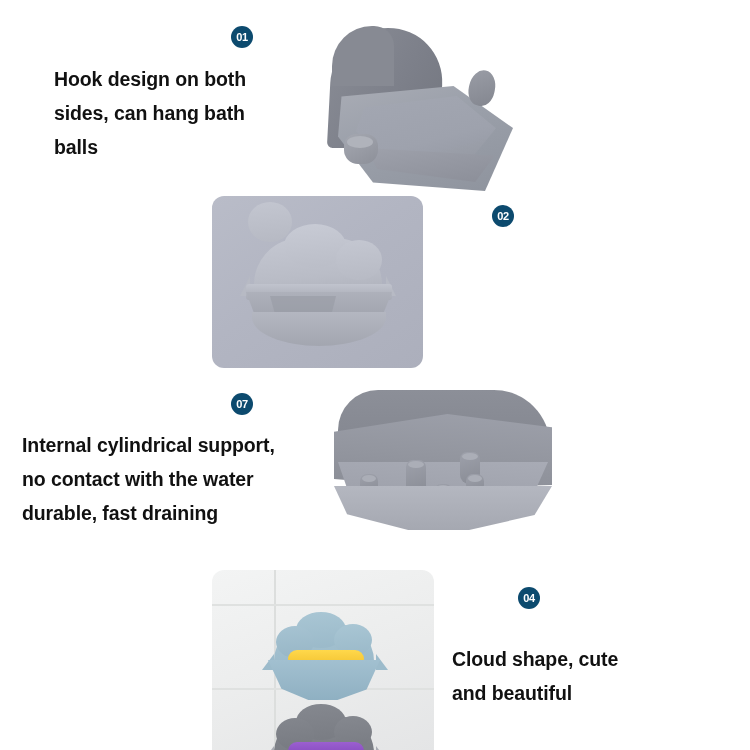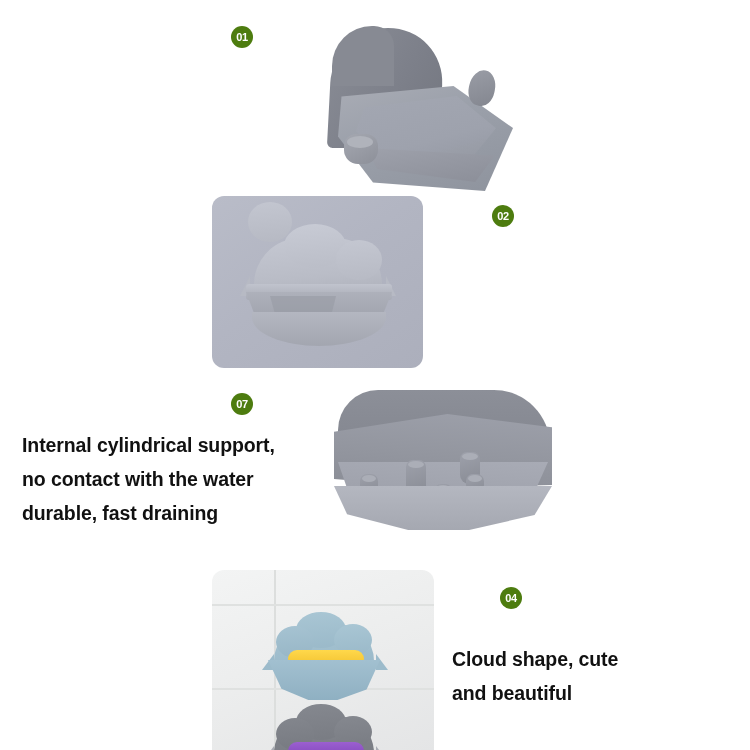--- a/index.html
+++ b/index.html
@@ -23,21 +23,21 @@
 
   
   .feature {
     position: absolute;
   }
 
   .badge {
     width: 22px;
     height: 22px;
     border-radius: 50%;
-    background: #4d7c0f;
+    background: #0c4a6e;
     color: #ffffff;
     font-size: 11px;
     font-weight: bold;
     line-height: 22px;
     text-align: center;
     letter-spacing: -0.3px;
     font-family: "Liberation Sans", sans-serif;
     box-sizing: border-box;
   }
 
@@ -423,30 +423,33 @@
   
   #feature-1-badge { left: 231px; top: 26px; }
   #feature-1-text  { left: 54px;  top: 62px; width: 260px; }
 
   #feature-2-badge { left: 492px; top: 205px; }
   #feature-2-text  { left: 452px; top: 250px; width: 270px; }
 
   #feature-3-badge { left: 231px; top: 393px; }
   #feature-3-text  { left: 22px;  top: 428px; width: 310px; }
 
-  #feature-4-badge { left: 500px; top: 587px; }
+  #feature-4-badge { left: 518px; top: 587px; }
   #feature-4-text  { left: 452px; top: 642px; width: 270px; }
 </style>
 </head>
 <body>
 
 <div class="page">
 
   <div class="feature badge" id="feature-1-badge">01</div>
 
+  <div class="feature caption" id="feature-1-text">Hook design on both
+sides, can hang bath
+balls</div>
 
   <div class="photo" id="photo-1">
     <div class="body-back"></div>
     <div class="body-back2"></div>
     <div class="tray"></div>
     <div class="tray-inner"></div>
     <div class="rim"></div>
     <div class="hook-side"></div>
     <div class="peg"></div>
   </div>

